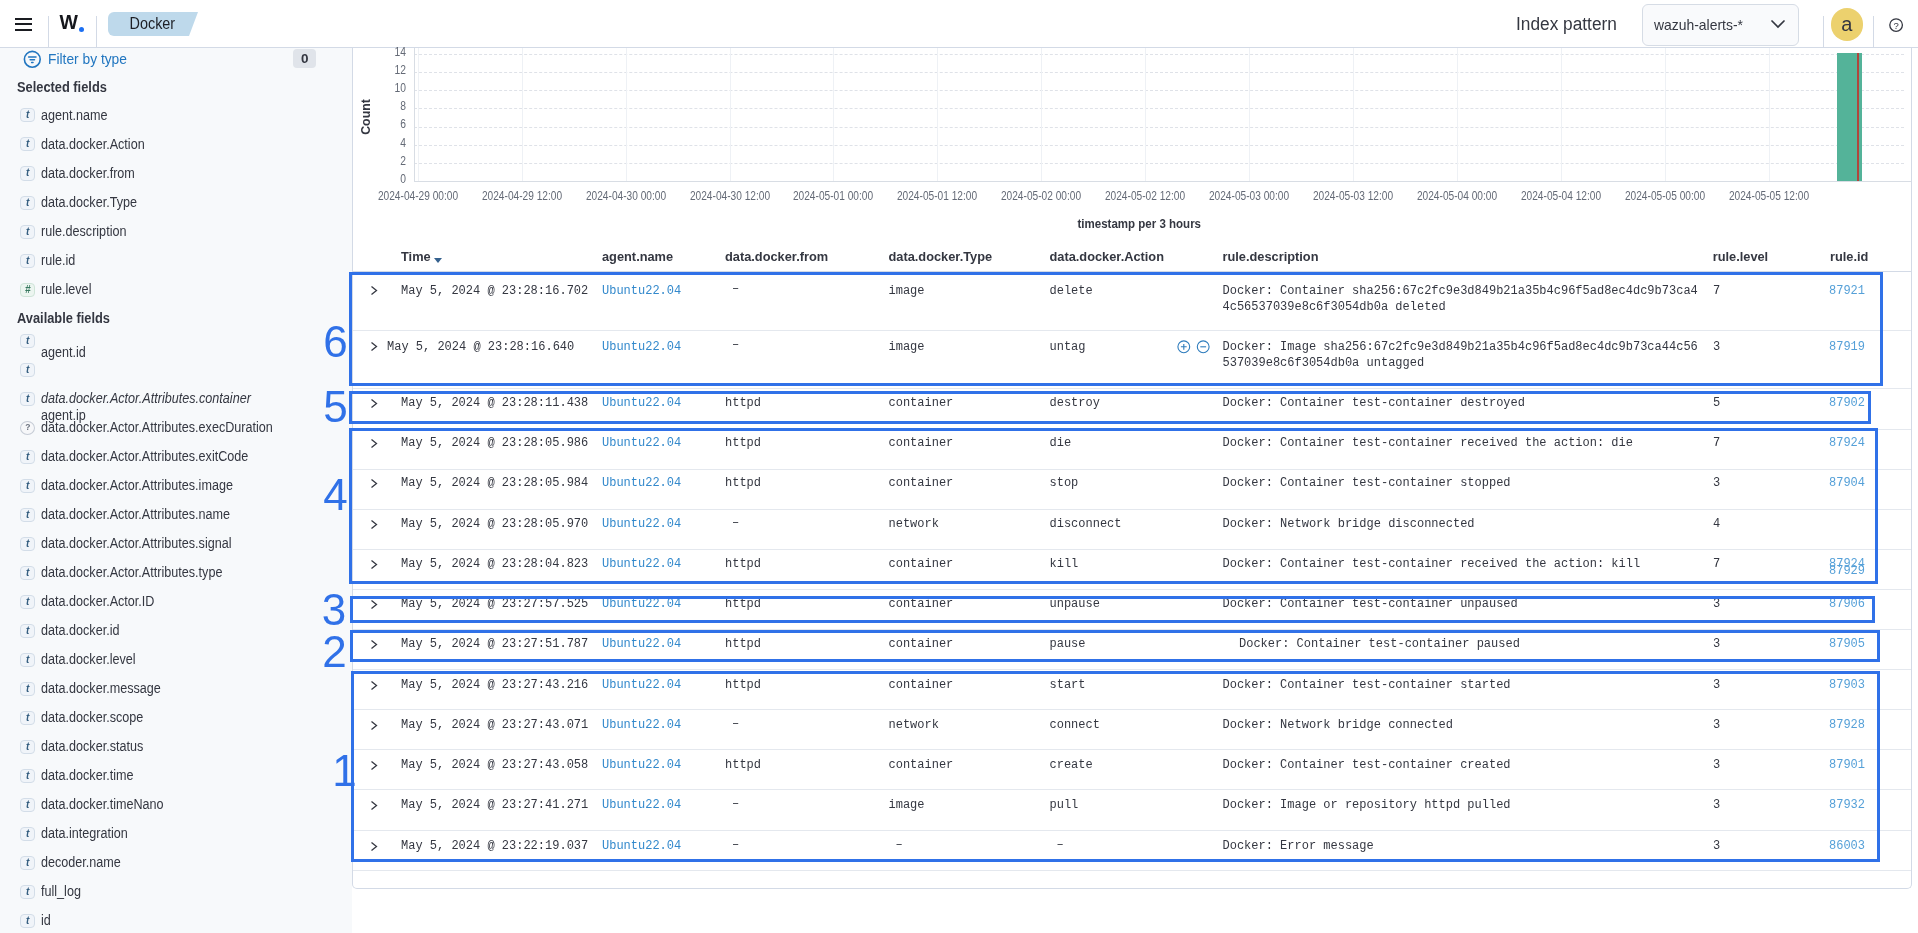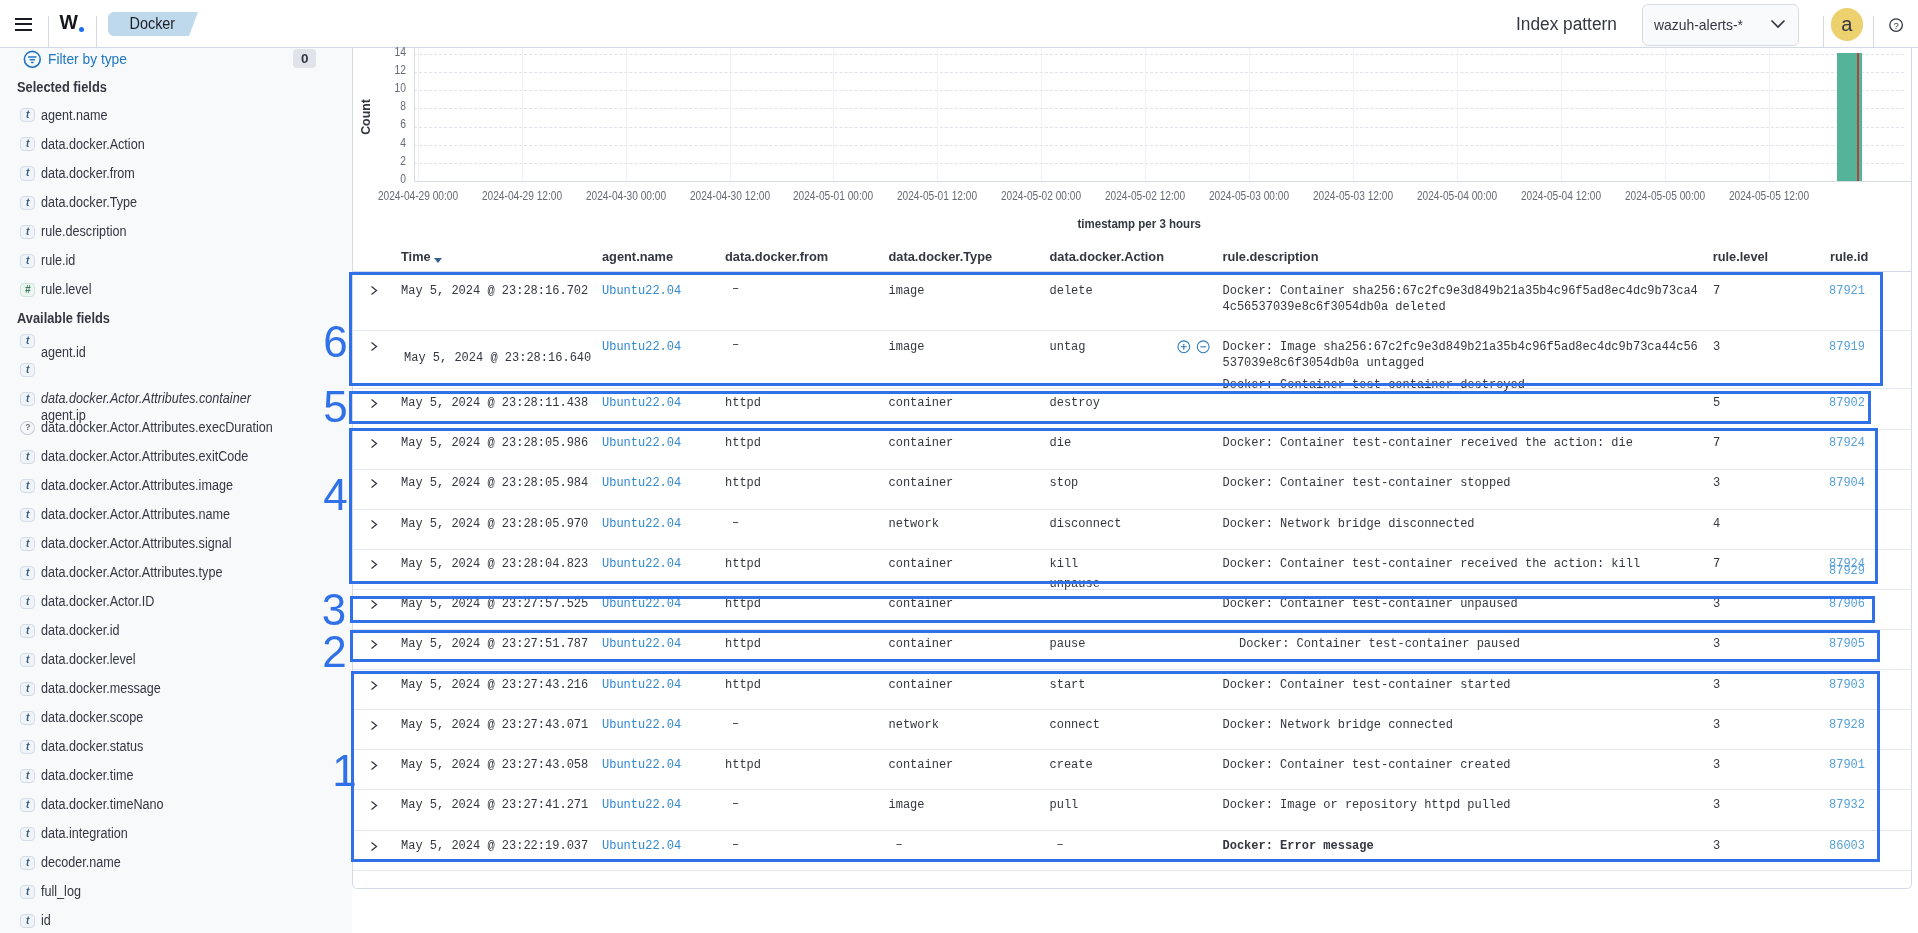--- a/index.html
+++ b/index.html
@@ -248,37 +248,37 @@
 <div class="mono abs" style="left:602px;top:282.5px;color:#3389cc;">Ubuntu22.04</div>
 <div class="mono abs" style="left:732px;top:281.0px;">–</div>
 <div class="mono abs" style="left:888.5px;top:282.5px;">image</div>
 <div class="mono abs" style="left:1049.5px;top:282.5px;">delete</div>
 <div class="mono abs" style="left:1222.5px;top:282.5px;">Docker: Container sha256:67c2fc9e3d849b21a35b4c96f5ad8ec4dc9b73ca4<br>4c56537039e8c6f3054db0a deleted</div>
 <div class="mono abs" style="left:1713px;top:282.5px;">7</div>
 <div class="mono abs" style="left:1829px;top:282.5px;color:#55a0d8;">87921</div>
 <svg class="abs" style="left:369px;top:341.0px;" width="10" height="11">
     <path d="M2.5 1.5 L7.5 5.5 L2.5 9.5" stroke="#343741" stroke-width="1.3" fill="none"></path>
   </svg>
-<div class="mono abs" style="left:404px;top:338.5px;margin-top:11px;">May 5, 2024 @ 23:28:16.640</div>
+<div class="mono abs" style="left:387px;top:338.5px;">May 5, 2024 @ 23:28:16.640</div>
 <div class="mono abs" style="left:602px;top:338.5px;color:#3389cc;">Ubuntu22.04</div>
 <div class="mono abs" style="left:732px;top:337.0px;">–</div>
 <div class="mono abs" style="left:888.5px;top:338.5px;">image</div>
 <div class="mono abs" style="left:1049.5px;top:338.5px;">untag</div>
 <div class="mono abs" style="left:1222.5px;top:338.5px;">Docker: Image sha256:67c2fc9e3d849b21a35b4c96f5ad8ec4dc9b73ca44c56<br>537039e8c6f3054db0a untagged</div>
 <div class="mono abs" style="left:1713px;top:338.5px;">3</div>
 <div class="mono abs" style="left:1829px;top:338.5px;color:#55a0d8;">87919</div>
 <svg class="abs" style="left:369px;top:397.5px;" width="10" height="11">
     <path d="M2.5 1.5 L7.5 5.5 L2.5 9.5" stroke="#343741" stroke-width="1.3" fill="none"></path>
   </svg>
 <div class="mono abs" style="left:401px;top:395.0px;">May 5, 2024 @ 23:28:11.438</div>
 <div class="mono abs" style="left:602px;top:395.0px;color:#3389cc;">Ubuntu22.04</div>
 <div class="mono abs" style="left:725px;top:395.0px;">httpd</div>
 <div class="mono abs" style="left:888.5px;top:395.0px;">container</div>
 <div class="mono abs" style="left:1049.5px;top:395.0px;">destroy</div>
-<div class="mono abs" style="left:1222.5px;top:377px;">Docker: Container test-container destroyed</div>
+<div class="mono abs" style="left:1222.5px;top:395.0px;">Docker: Container test-container destroyed</div>
 <div class="mono abs" style="left:1713px;top:395.0px;">5</div>
 <div class="mono abs" style="left:1829px;top:395.0px;color:#55a0d8;">87902</div>
 <svg class="abs" style="left:369px;top:437.5px;" width="10" height="11">
     <path d="M2.5 1.5 L7.5 5.5 L2.5 9.5" stroke="#343741" stroke-width="1.3" fill="none"></path>
   </svg>
 <div class="mono abs" style="left:401px;top:435.0px;">May 5, 2024 @ 23:28:05.986</div>
 <div class="mono abs" style="left:602px;top:435.0px;color:#3389cc;">Ubuntu22.04</div>
 <div class="mono abs" style="left:725px;top:435.0px;">httpd</div>
 <div class="mono abs" style="left:888.5px;top:435.0px;">container</div>
 <div class="mono abs" style="left:1049.5px;top:435.0px;">die</div>
@@ -318,21 +318,21 @@
 <div class="mono abs" style="left:1222.5px;top:556.0px;">Docker: Container test-container received the action: kill</div>
 <div class="mono abs" style="left:1713px;top:556.0px;">7</div>
 <div class="mono abs" style="left:1829px;top:556.0px;color:#55a0d8;">87924</div>
 <svg class="abs" style="left:369px;top:598.5px;" width="10" height="11">
     <path d="M2.5 1.5 L7.5 5.5 L2.5 9.5" stroke="#343741" stroke-width="1.3" fill="none"></path>
   </svg>
 <div class="mono abs" style="left:401px;top:596.0px;">May 5, 2024 @ 23:27:57.525</div>
 <div class="mono abs" style="left:602px;top:596.0px;color:#3389cc;">Ubuntu22.04</div>
 <div class="mono abs" style="left:725px;top:596.0px;">httpd</div>
 <div class="mono abs" style="left:888.5px;top:596.0px;">container</div>
-<div class="mono abs" style="left:1049.5px;top:576px;">unpause</div>
+<div class="mono abs" style="left:1049.5px;top:596.0px;">unpause</div>
 <div class="mono abs" style="left:1222.5px;top:596.0px;">Docker: Container test-container unpaused</div>
 <div class="mono abs" style="left:1713px;top:596.0px;">3</div>
 <div class="mono abs" style="left:1829px;top:596.0px;color:#55a0d8;">87906</div>
 <svg class="abs" style="left:369px;top:638.5px;" width="10" height="11">
     <path d="M2.5 1.5 L7.5 5.5 L2.5 9.5" stroke="#343741" stroke-width="1.3" fill="none"></path>
   </svg>
 <div class="mono abs" style="left:401px;top:636.0px;">May 5, 2024 @ 23:27:51.787</div>
 <div class="mono abs" style="left:602px;top:636.0px;color:#3389cc;">Ubuntu22.04</div>
 <div class="mono abs" style="left:725px;top:636.0px;">httpd</div>
 <div class="mono abs" style="left:888.5px;top:636.0px;">container</div>
@@ -385,21 +385,21 @@
 <div class="mono abs" style="left:1713px;top:797.0px;">3</div>
 <div class="mono abs" style="left:1829px;top:797.0px;color:#55a0d8;">87932</div>
 <svg class="abs" style="left:369px;top:840.5px;" width="10" height="11">
     <path d="M2.5 1.5 L7.5 5.5 L2.5 9.5" stroke="#343741" stroke-width="1.3" fill="none"></path>
   </svg>
 <div class="mono abs" style="left:401px;top:838.0px;">May 5, 2024 @ 23:22:19.037</div>
 <div class="mono abs" style="left:602px;top:838.0px;color:#3389cc;">Ubuntu22.04</div>
 <div class="mono abs" style="left:732px;top:836.5px;">–</div>
 <div class="mono abs" style="left:895.5px;top:836.5px;">–</div>
 <div class="mono abs" style="left:1056.5px;top:836.5px;">–</div>
-<div class="mono abs" style="left:1222.5px;top:838.0px;font-weight:bold;">Docker: Error message</div>
+<div class="mono abs" style="left:1222.5px;top:838.0px;">Docker: Error message</div>
 <div class="mono abs" style="left:1713px;top:838.0px;">3</div>
 <div class="mono abs" style="left:1829px;top:838.0px;color:#55a0d8;">86003</div>
 <svg class="abs" style="left:1177.2px;top:339.8px;" width="34" height="15">
     <circle cx="6.8" cy="6.8" r="5.9" fill="none" stroke="#2e7cbd" stroke-width="1.1"></circle>
     <path d="M3.9 6.8 H9.7 M6.8 3.9 V9.7" stroke="#2e7cbd" stroke-width="1.1"></path>
     <circle cx="26.2" cy="6.8" r="5.9" fill="none" stroke="#2e7cbd" stroke-width="1.1"></circle>
     <path d="M23.3 6.8 H29.1" stroke="#2e7cbd" stroke-width="1.1"></path>
   </svg>
 <div class="bluebox" style="left:348.5px;top:271.5px;width:1534.5px;height:114.0px;"></div>
 <div class="bluebox" style="left:348.5px;top:391.0px;width:1522.5px;height:33.0px;"></div>

